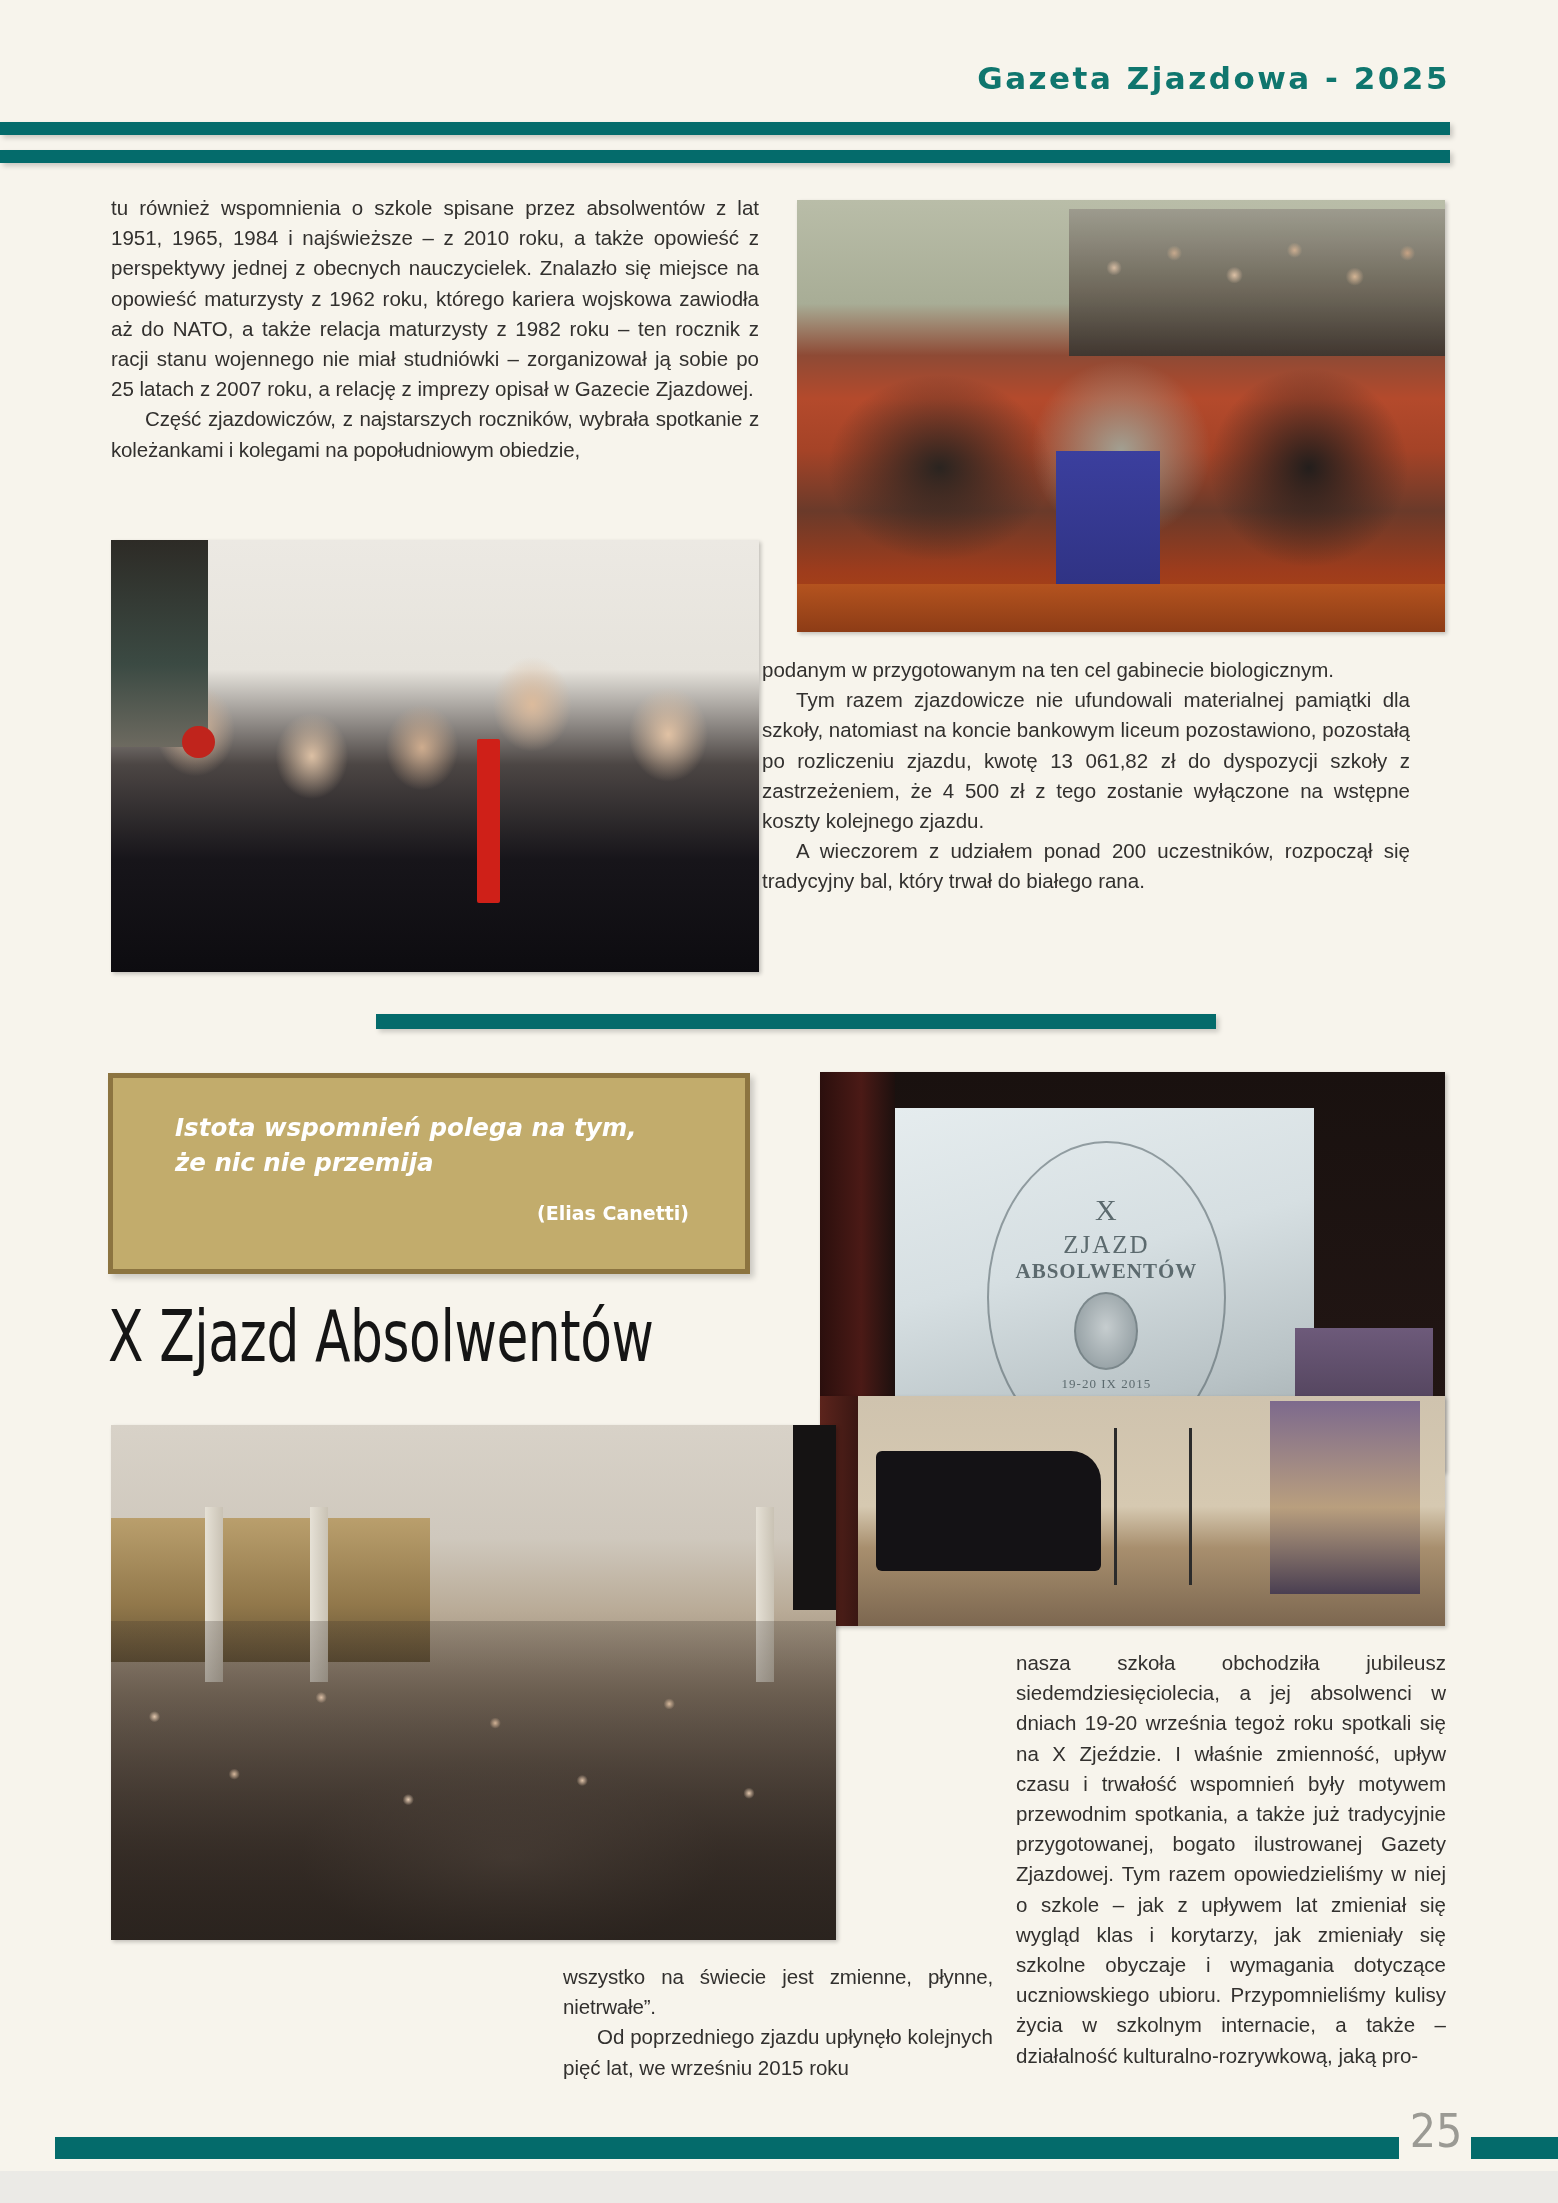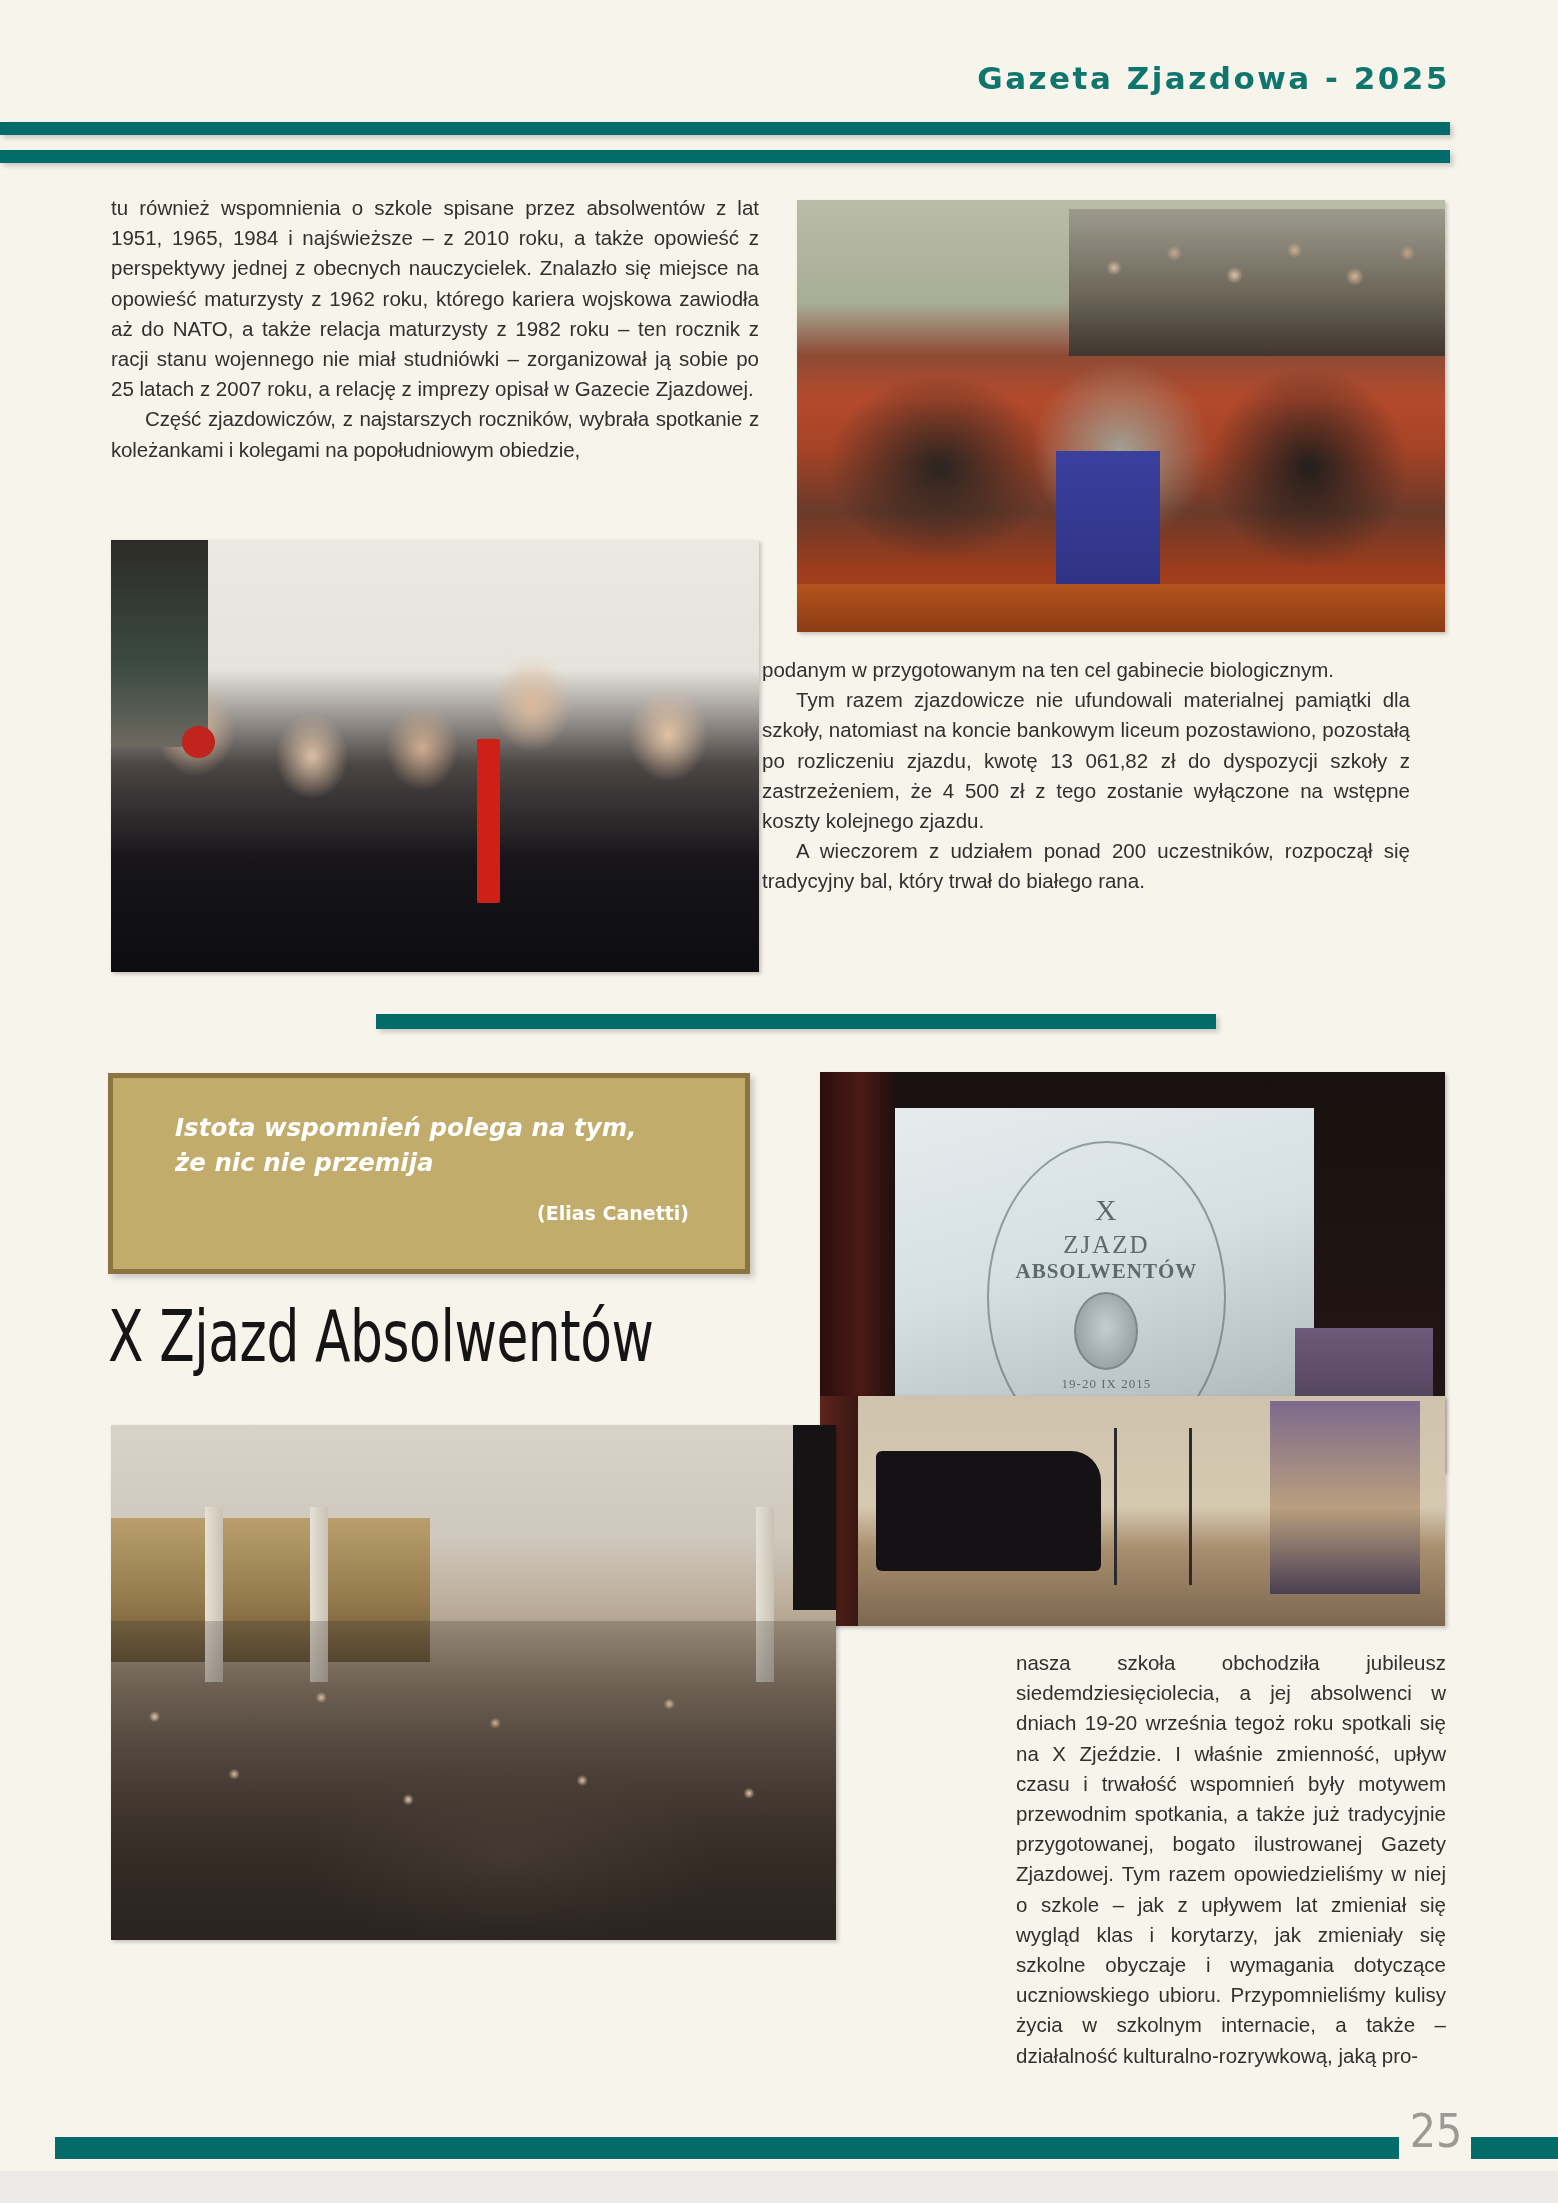--- a/index.html
+++ b/index.html
@@ -359,19 +359,23 @@
     <div class="col3"></div>
     <div class="rightdark"></div>
     <div class="crowd"></div>
   </div>
 
   <div class="col" id="col-bottom-right" style="left:1016px; top:1648px; width:430px;">
     <p>nasza szkoła obchodziła jubileusz siedemdziesięciolecia,  a jej absolwenci w dniach 19-20 września tegoż roku spotkali się na X Zjeździe. I właśnie zmienność, upływ czasu i trwałość wspomnień były motywem przewodnim spotkania, a także już tradycyjnie przygotowanej, bogato ilustrowanej Gazety Zjazdowej. Tym razem opowiedzieliśmy w niej o szkole – jak z upływem lat zmieniał się wygląd klas i korytarzy, jak zmieniały się szkolne obyczaje i wymagania dotyczące uczniowskiego ubioru. Przypomnieliśmy kulisy życia w szkolnym internacie, a także – działalność kulturalno-rozrywkową, jaką pro-</p>
   </div>
 
 
+  <div class="col" id="col-bottom-middle" style="left:563px; top:1962px; width:430px;">
+    <p class="tight">wszystko na świecie jest zmienne, płynne, nietrwałe”.</p>
+    <p class="ind">Od poprzedniego zjazdu upłynęło kolejnych pięć lat, we wrześniu 2015 roku</p>
+  </div>
 
   <div id="footer-rule-left"></div>
   <div id="page-number">25</div>
   <div id="footer-rule-right"></div>
   <div id="page-edge-shade"></div>
 
 </div>
 
 </body></html>

